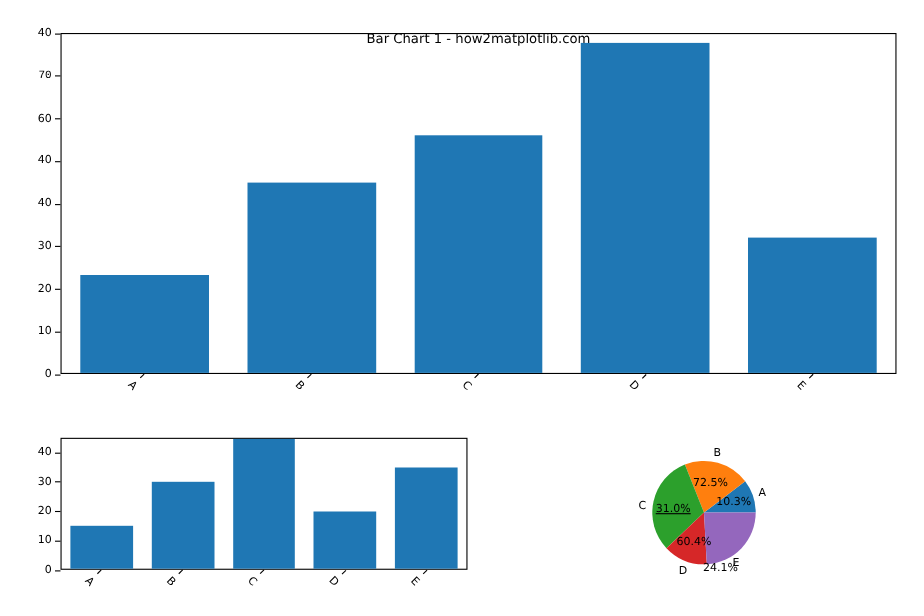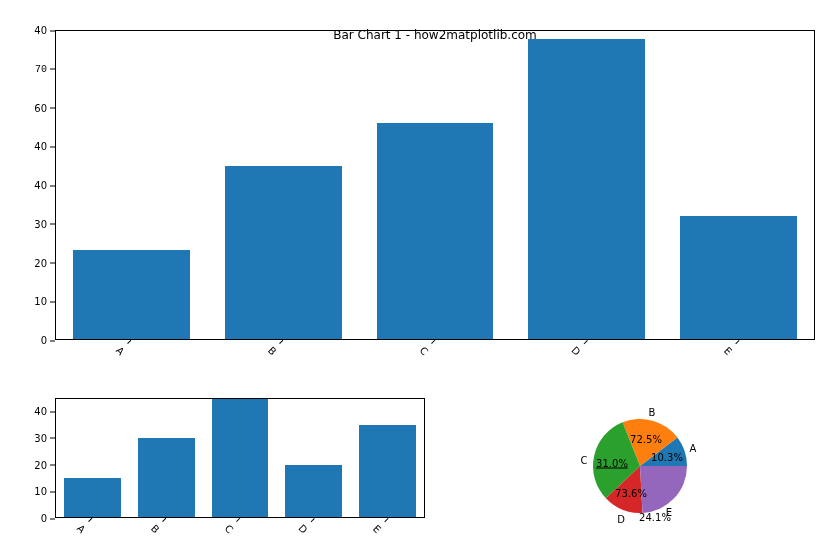--- a/index.html
+++ b/index.html
@@ -163,17 +163,17 @@
     <div class="pie-label" style="left:213px; top:50px;">A</div>
     <div class="pie-label" style="left:172px; top:14px;">B</div>
     <div class="pie-label" style="left:104px; top:62px;">C</div>
     <div class="pie-label" style="left:141px; top:121px;">D</div>
     <div class="pie-label" style="left:189px; top:114px;">E</div>
 
     
     <div class="pie-pct" style="left:187px; top:59px;">10.3%</div>
     <div class="pie-pct" style="left:166px; top:41px;">72.5%</div>
     <div class="pie-pct" style="left:132px; top:65px;text-decoration:underline;">31.0%</div>
-    <div class="pie-pct" style="left:151px; top:95px;">73.6%</div>
+    <div class="pie-pct" style="left:151px; top:95px;">60.4%</div>
     <div class="pie-pct" style="left:175px; top:91px;margin-top:28px;">24.1%</div>
   </div>
 
 </div>
 
 </body></html>

